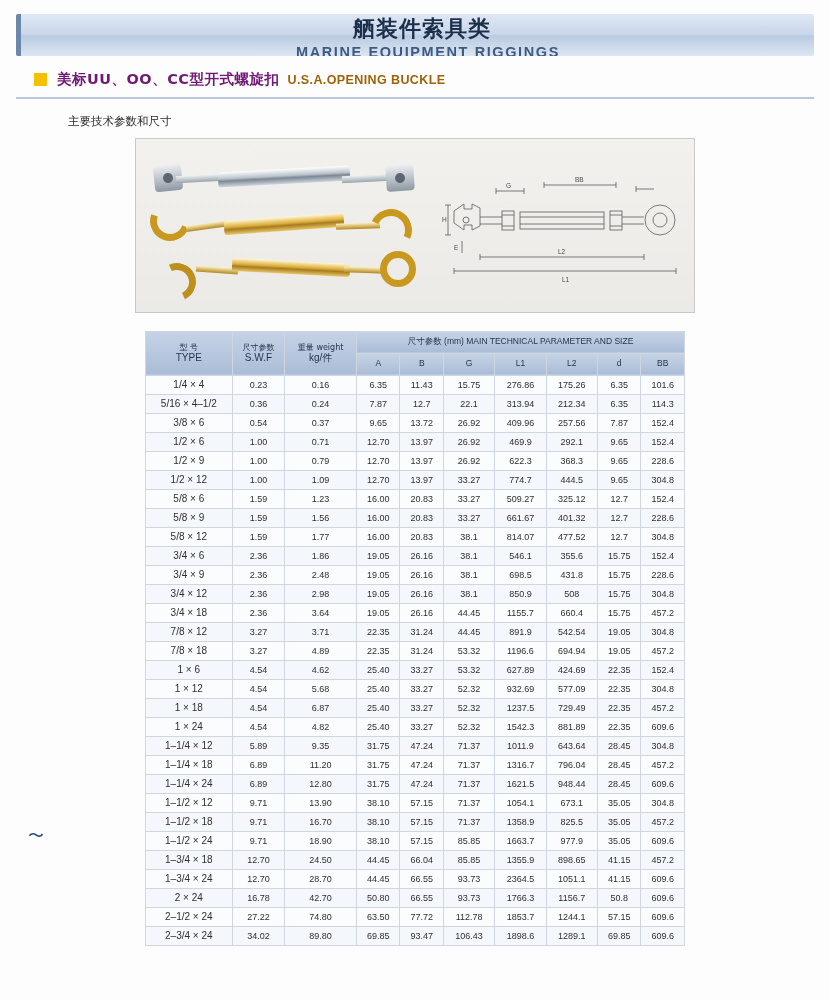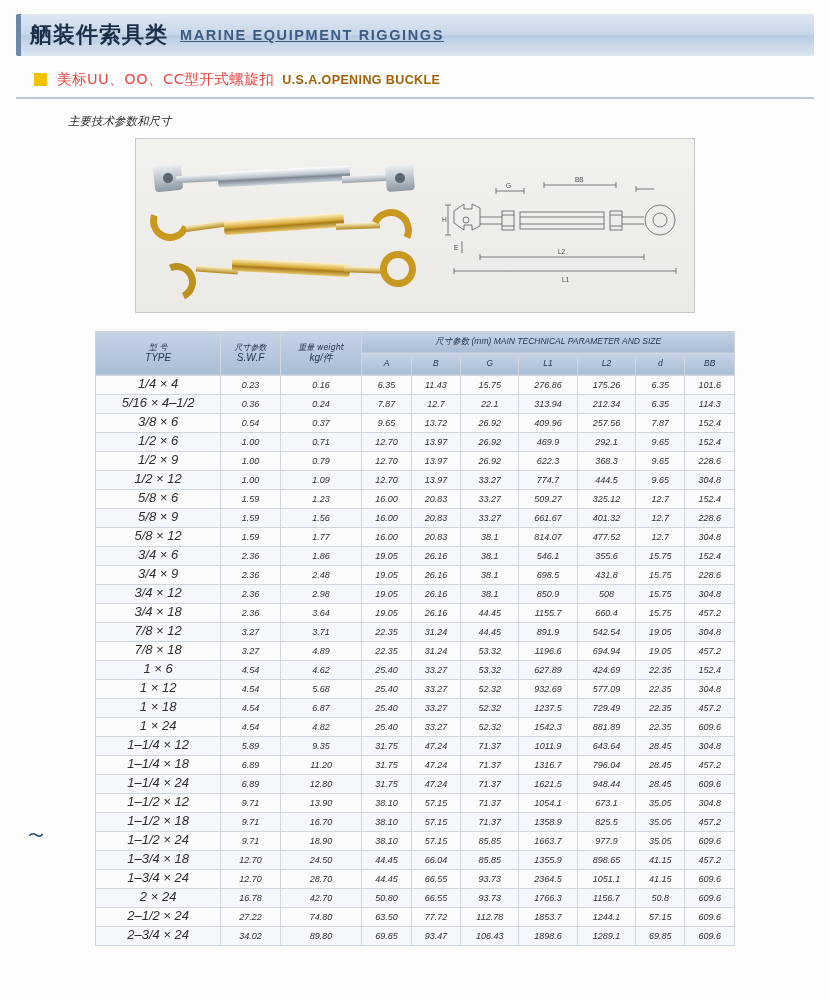--- a/index.html
+++ b/index.html
@@ -19,20 +19,21 @@
   }
   
   .header-band {
     position: relative;
     height: 42px;
     background: linear-gradient(to bottom, #dfe7f3 0%, #c9d7ea 48%, #b9cbe2 52%, #dde6f2 100%);
     border-radius: 2px;
     display: flex; align-items: center;
     padding-left: 14px;
     overflow: hidden;
+    flex-direction: column;
   }
   .header-band:before {
     content:"";
     position:absolute; left:0; top:0; bottom:0; width:5px;
     background:#6d87ab;
   }
   .header-cn {
     font-family: "DejaVu Sans", sans-serif;
     font-size: 22px; font-weight: bold; letter-spacing: 1px;
     color: #1b2e4a;
@@ -50,33 +51,32 @@
     padding-left: 18px;
     border-bottom: 2px solid #b9c8dc;
     padding-bottom: 8px;
   }
   .yellow-box {
     width: 13px; height: 13px; background: #f2c200;
     margin-right: 10px; flex: none;
   }
   .sub-cn {
     font-family: "DejaVu Sans", sans-serif;
-    font-size: 14.5px; font-weight: normal; color: #ef4444;
+    font-size: 14.5px; font-weight: bold; color: #701a75;
     letter-spacing: .5px;
   }
   .sub-en {
     margin-left: 8px;
     font-size: 12.5px; font-weight: bold; color: #a16207;
     letter-spacing: .4px;
   }
   
   .params {
     margin-top: 14px; padding-left: 52px;
     line-height: 1.45;
-    font-style: italic;
   }
   .params .cn {
     font-family: "DejaVu Sans", sans-serif;
     font-size: 11.5px; color: #2b2b2b;
   }
   .params .en { font-size: 10.5px; color: #2b2b2b; letter-spacing: .2px; }
 
   
   .img-panel {
     margin: 8px auto 0 auto;
@@ -162,21 +162,21 @@
     border: 7px solid #bd8f1c; border-radius:50%;
     border-right-color: transparent; border-top-color: transparent;
     transform: rotate(200deg);
   }
   .tb3 .eye-r {
     position:absolute; left:222px; top:0px; width:36px; height:36px;
     border: 7px solid #c9981f; border-radius:50%;
   }
 
   
-  .table-wrap { margin: 18px auto 0 auto; width: 640px; font-style: italic; }
+  .table-wrap { margin: 18px auto 0 auto; width: 540px; }
   table { border-collapse: collapse; width: 100%; }
   th, td {
     border: 1px solid #cfd6e0;
     text-align: center;
     font-size: 9px;
     color: #2e2e2e;
     height: 19px;
     line-height: 1.15;
     padding: 0 2px;
     background: #fbfcfe;
@@ -185,21 +185,21 @@
   thead th {
     background: linear-gradient(to bottom,#c6d3e6,#aabdd6);
     color: #26354a;
     font-weight: normal;
     font-size: 8.5px;
     height: 22px;
   }
   thead th.tall { height: 40px; }
   thead th .l1 { display:block; font-family:"DejaVu Sans", sans-serif; font-size:8px;}
   thead th .l2 { display:block; font-size:10px;}
-  td.type { font-size: 13px; }
+  td.type { font-size: 10px; }
   tbody tr:nth-child(even) td { background: #f4f7fb; }
   .zigzag {
     position:absolute; left:28px; top:826px;
     font-size: 16px; color:#2c4e7a; font-family:"DejaVu Sans", sans-serif;
   }
 </style>
 </head>
 <body>
 
 <div class="page">

